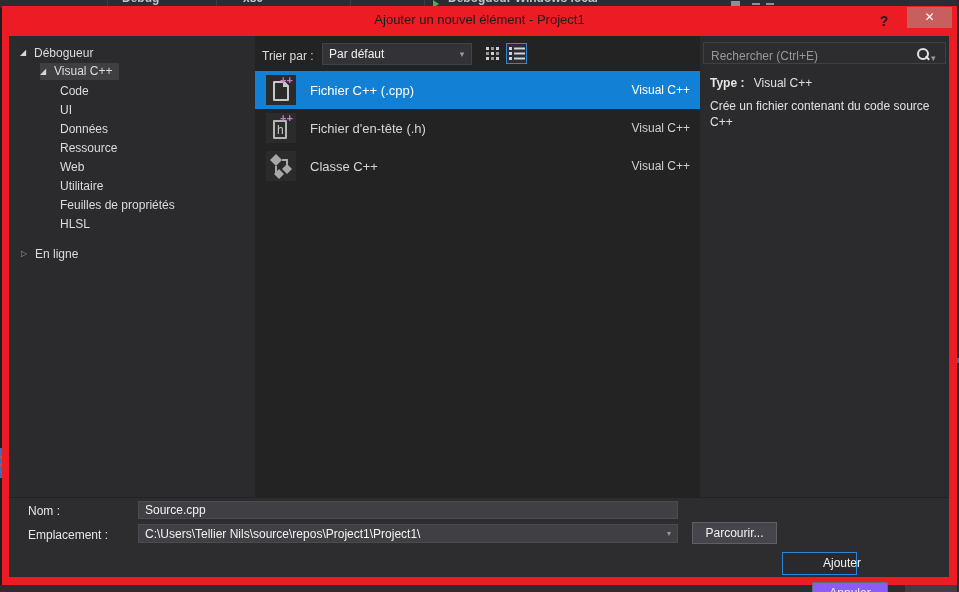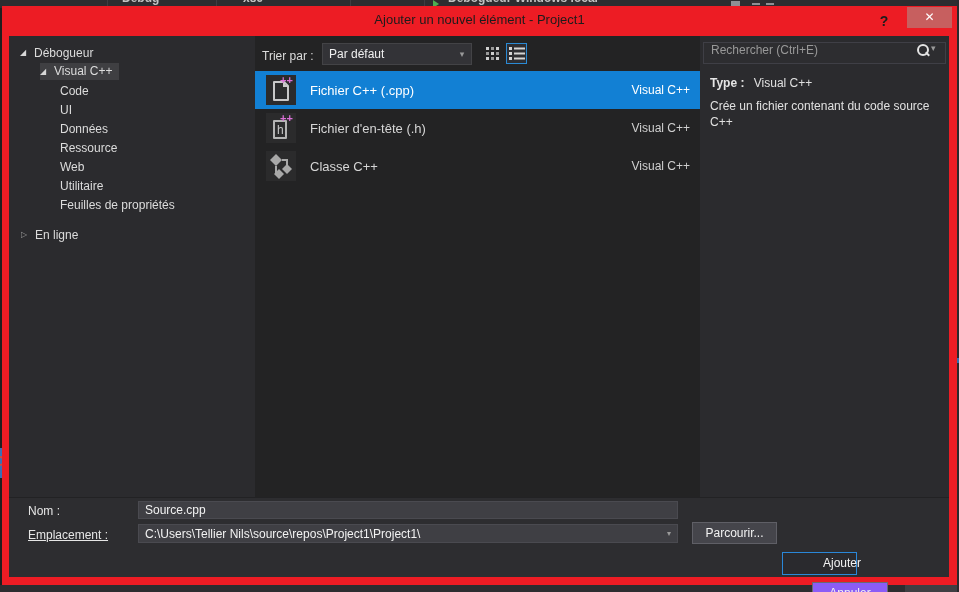--- a/index.html
+++ b/index.html
@@ -63,40 +63,40 @@
   .list { position:absolute; left:0; top:35px; width:445px; }
   .litem { height:38px; display:flex; align-items:center; font-size:13px; color:#d6d6d6; }
   .litem.selected { background:#1280d4; color:#fff; }
   .ltile { width:30px; height:30px; margin-left:11px; background:#2b2b2c; flex:0 0 30px; overflow:visible; }
   .lname { margin-left:14px; flex:1; }
   .lcat { padding-right:10px; font-size:12px; color:#cfcfcf; }
   .litem.selected .lcat { color:#fff; }
 
   
   .searchbox { position:absolute; left:3px; top:6px; width:243px; height:22px; background:#2d2d30;
-               border:1px solid #3f3f46; display:flex; align-items:flex-start; }
+               border:1px solid #3f3f46; display:flex; align-items:flex-end; }
   .searchbox input { flex:1; background:transparent; border:none; outline:none; color:#f0f0f0;
                      font-size:12px; padding-left:7px; font-family:"Liberation Sans", sans-serif; }
   .searchbox input::placeholder { color:#989898; }
   .mag { width:16px; height:16px; position:relative; flex:0 0 16px; }
   .mag::before { content:""; position:absolute; left:2px; top:1px; width:8px; height:8px;
                  border:2px solid #e4e4e4; border-radius:50%; }
   .mag::after { content:""; position:absolute; left:10px; top:10px; width:5px; height:2px;
                 background:#e4e4e4; transform:rotate(45deg); }
   .scaret { width:14px; color:#9a9a9a; font-size:9px; flex:0 0 14px; }
   .typerow { position:absolute; left:10px; top:40px; font-size:12px; }
   .typerow b { color:#e5e5e5; }
   .typerow span { color:#e0e0e0; margin-left:6px; }
   .desc { position:absolute; left:10px; top:62px; width:228px; font-size:12px; line-height:16px; color:#e0e0e0; }
 
   
   .footer { position:absolute; left:0; top:461px; width:940px; height:80px; background:#2d2d30; border-top:1px solid #222224; }
   .flabel { position:absolute; font-size:12px; color:#e6e6e6; }
   .fname-label { left:19px; top:6px; }
-  .floc-label  { left:19px; top:30px;text-decoration:underline; }
+  .floc-label  { left:19px; top:30px; }
   .ftext { position:absolute; background:#3f3f44; border:1px solid #4a4a50; color:#f2f2f2; font-size:12px;
            padding:0 6px; font-family:"Liberation Sans", sans-serif; outline:none; }
   .fname-input { left:129px; top:3px;  width:540px; height:18px; }
   .floc-combo  { position:absolute; left:129px; top:26px; width:540px; height:19px; background:#3f3f44;
                  border:1px solid #4a4a50; display:flex; align-items:center; }
   .floc-combo input { flex:1; background:transparent; border:none; outline:none; color:#f2f2f2;
                       font-size:12px; padding-left:6px; font-family:"Liberation Sans", sans-serif; }
   .floc-combo .ccaret { width:16px; color:#9a9a9a; font-size:8px; text-align:center; }
   .btn { position:absolute; font-size:12px; color:#f2f2f2; text-align:center;
          font-family:"Liberation Sans", sans-serif; }
@@ -168,20 +168,23 @@
             </div>
           <div class="trow pl2">
               <span>Web</span>
             </div>
           <div class="trow pl2">
               <span>Utilitaire</span>
             </div>
           <div class="trow pl2">
               <span>Feuilles de propriétés</span>
             </div>
+          <div class="trow pl2">
+              <span>HLSL</span>
+            </div>
           <div class="trow plon online-gap">
             <span class="texp hollow">▷</span>
             <span>En ligne</span>
           </div>
         </div>
       </div>
 
       <div class="col-mid">
         <span class="sortlabel">Trier par :</span>
         <div class="combo">

